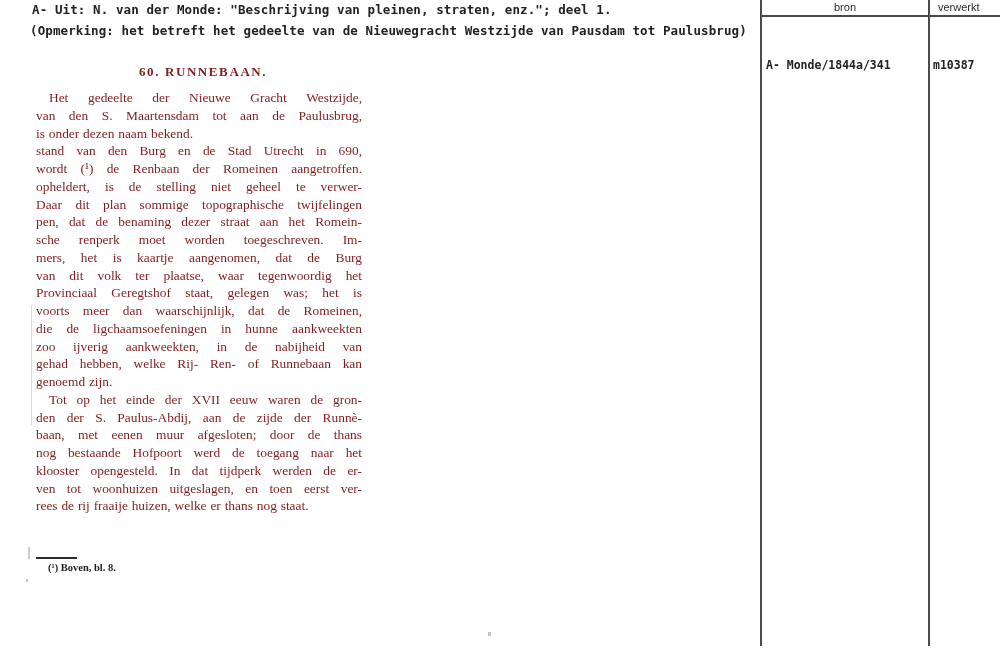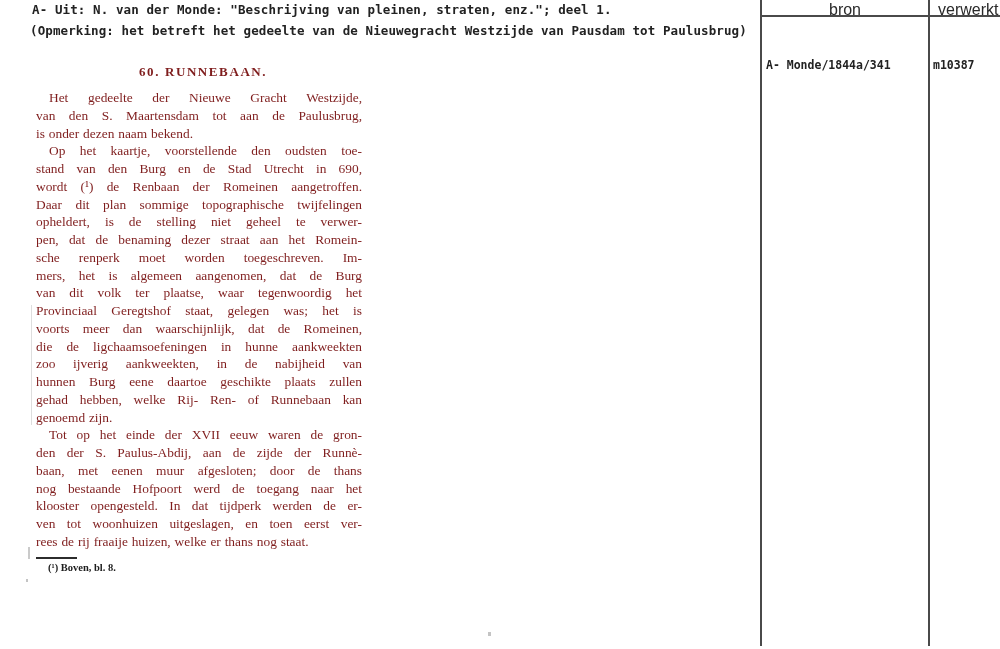--- a/index.html
+++ b/index.html
@@ -83,21 +83,21 @@
   .hrule-header {
     position: absolute;
     left: 760px; top: 15px;
     width: 240px; height: 2px;
     background: #4a4a4a;
   }
   .col-header {
     position: absolute;
     top: 1px;
     font-family: "Liberation Sans", sans-serif;
-    font-size: 16px;
+    font-size: 11px;
     color: #2a2a2a;
     white-space: nowrap;
   }
   .col-header-bron {
     left: 762px;
     width: 166px;
     text-align: center;
   }
   .col-header-verwerkt { left: 938px; }
   .cell {
@@ -127,34 +127,32 @@
 
   <div class="typed typed-line1">A- Uit: N. van der Monde: "Beschrijving van pleinen, straten, enz."; deel 1.</div>
   <div class="typed typed-line2">(Opmerking: het betreft het gedeelte van de Nieuwegracht Westzijde van Pausdam tot Paulusbrug)</div>
 
   <div class="heading">60. RUNNEBAAN.</div>
 
   <div class="article-body">
       <div class="bline pfirst">Het gedeelte der Nieuwe Gracht Westzijde,</div>
       <div class="bline">van den S. Maartensdam tot aan de Paulusbrug,</div>
       <div class="bline plast">is onder dezen naam bekend.</div>
-      <div class="bline pfirst">Op het kaartje, voorstellende den oudsten toe-</div>
       <div class="bline">stand van den Burg en de Stad Utrecht in 690,</div>
       <div class="bline">wordt (¹) de Renbaan der Romeinen aangetroffen.</div>
+      <div class="bline">opheldert, is de stelling niet geheel te verwer-</div>
       <div class="bline">Daar dit plan sommige topographische twijfelingen</div>
-      <div class="bline">opheldert, is de stelling niet geheel te verwer-</div>
       <div class="bline">pen, dat de benaming dezer straat aan het Romein-</div>
       <div class="bline">sche renperk moet worden toegeschreven. Im-</div>
-      <div class="bline">mers, het is algemeen aangenomen, dat de Burg</div>
+      <div class="bline">mers, het is kaartje aangenomen, dat de Burg</div>
       <div class="bline">van dit volk ter plaatse, waar tegenwoordig het</div>
       <div class="bline">Provinciaal Geregtshof staat, gelegen was; het is</div>
       <div class="bline">voorts meer dan waarschijnlijk, dat de Romeinen,</div>
       <div class="bline">die de ligchaamsoefeningen in hunne aankweekten</div>
       <div class="bline">zoo ijverig aankweekten, in de nabijheid van</div>
-      <div class="bline">hunnen Burg eene daartoe geschikte plaats zullen</div>
       <div class="bline">gehad hebben, welke Rij- Ren- of Runnebaan kan</div>
       <div class="bline plast">genoemd zijn.</div>
       <div class="bline pfirst">Tot op het einde der XVII eeuw waren de gron-</div>
       <div class="bline">den der S. Paulus-Abdij, aan de zijde der Runnè-</div>
       <div class="bline">baan, met eenen muur afgesloten; door de thans</div>
       <div class="bline">nog bestaande Hofpoort werd de toegang naar het</div>
       <div class="bline">klooster opengesteld. In dat tijdperk werden de er-</div>
       <div class="bline">ven tot woonhuizen uitgeslagen, en toen eerst ver-</div>
       <div class="bline plast">rees de rij fraaije huizen, welke er thans nog staat.</div>
     </div>

